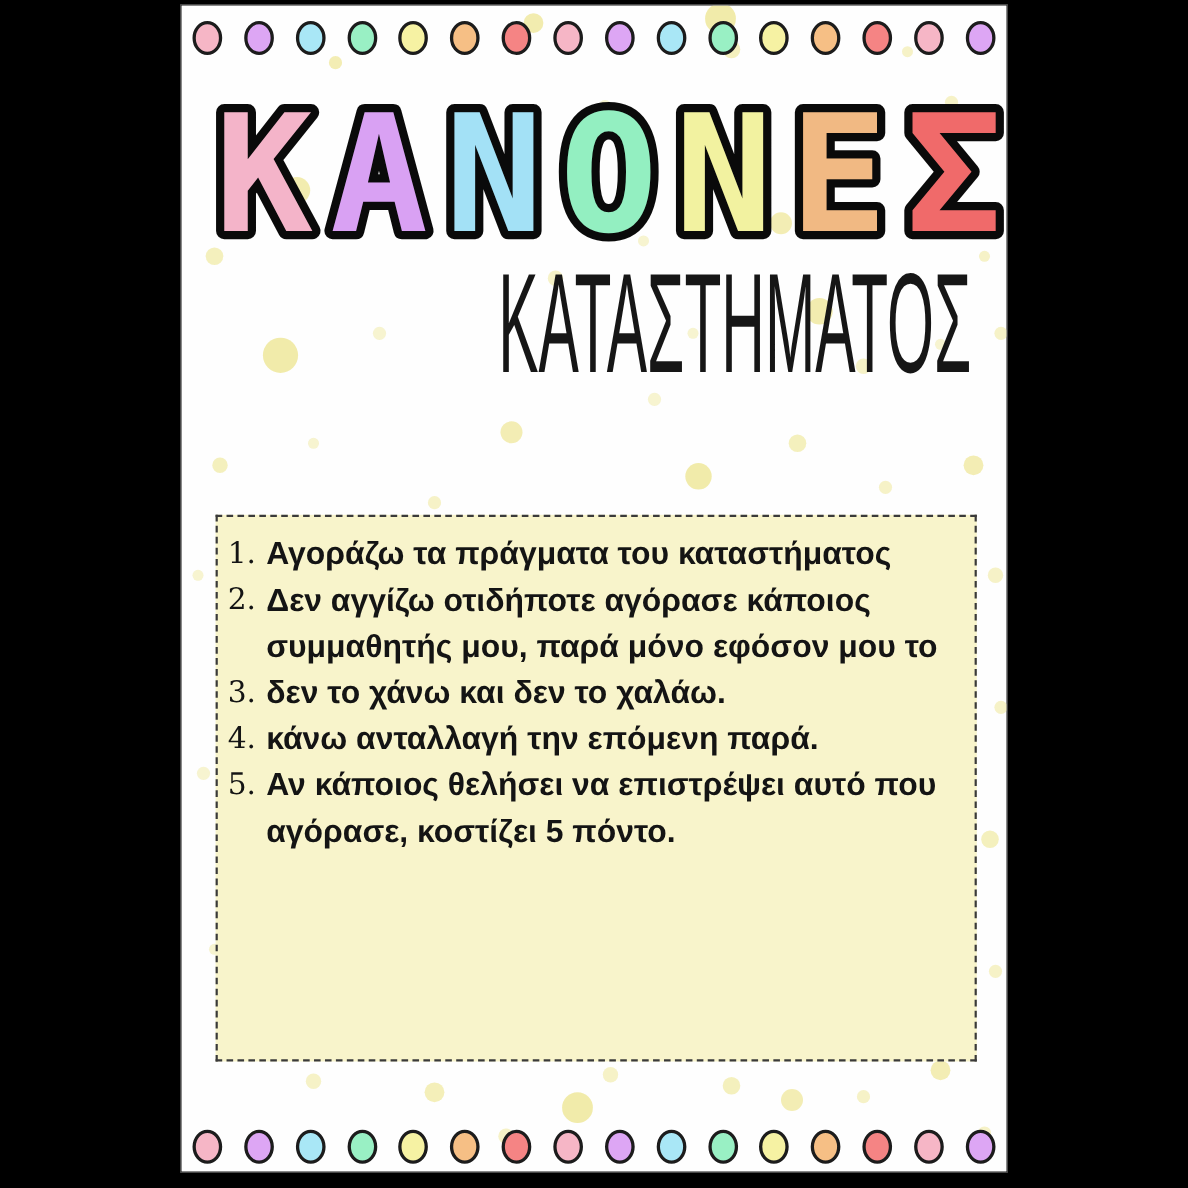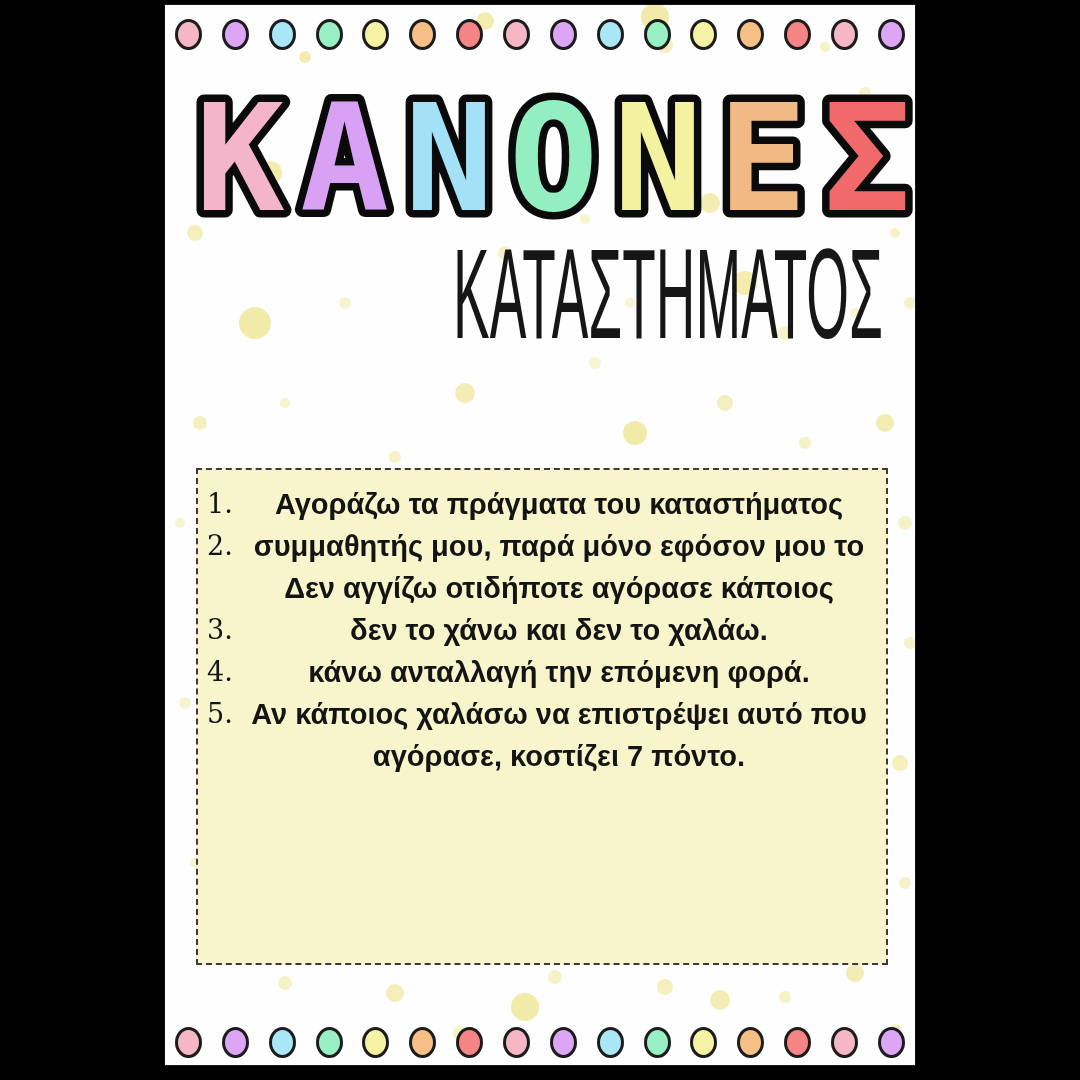--- a/index.html
+++ b/index.html
@@ -29,21 +29,21 @@
   .rules-box{position:absolute;left:31px;top:463px;width:692px;height:497px;
              background:var(--box-bg);border:2px dashed var(--box-border);
              padding:13px 10px 0 8px;}
   .rules-list{list-style:none;}
   .rule-item{position:relative;padding-left:36px;color:var(--text);
              font-family:"Liberation Sans",sans-serif;font-weight:bold;
              font-size:29px;line-height:42px;}
   .rule-number{position:absolute;left:1px;top:0;
                font-family:"DejaVu Serif",serif;font-weight:normal;
                font-size:27px;line-height:42px;color:var(--text);}
-  .rule-line{white-space:nowrap;text-align:center;}
+  .rule-line{white-space:nowrap;}
 </style>
 </head>
 <body>
 
 <div class="stage">
   <div class="page">
 
     <svg class="splatter-svg" viewBox="0 0 752 1062" xmlns="http://www.w3.org/2000/svg">
         <circle cx="140" cy="52" r="6" fill="#f0e9a1" opacity="0.8"></circle>
         <circle cx="210" cy="38" r="5" fill="#f0e9a1" opacity="0.6"></circle>
@@ -132,35 +132,35 @@
     </svg>
 
     <div class="rules-box">
       <ol class="rules-list">
           <li class="rule-item">
             <span class="rule-number">1.</span>
             <div class="rule-line">Αγοράζω τα πράγματα του καταστήματος</div>
           </li>
           <li class="rule-item">
             <span class="rule-number">2.</span>
+            <div class="rule-line">Δεν αγγίζω οτιδήποτε αγόρασε κάποιος</div>
             <div class="rule-line">συμμαθητής μου, παρά μόνο εφόσον μου το</div>
-            <div class="rule-line">Δεν αγγίζω οτιδήποτε αγόρασε κάποιος</div>
           </li>
           <li class="rule-item">
             <span class="rule-number">3.</span>
             <div class="rule-line">δεν το χάνω και δεν το χαλάω.</div>
           </li>
           <li class="rule-item">
             <span class="rule-number">4.</span>
-            <div class="rule-line">κάνω ανταλλαγή την επόμενη φορά.</div>
+            <div class="rule-line">κάνω ανταλλαγή την επόμενη παρά.</div>
           </li>
           <li class="rule-item">
             <span class="rule-number">5.</span>
-            <div class="rule-line">Αν κάποιος χαλάσω να επιστρέψει αυτό που</div>
-            <div class="rule-line">αγόρασε, κοστίζει 7 πόντο.</div>
+            <div class="rule-line">Αν κάποιος θελήσει να επιστρέψει αυτό που</div>
+            <div class="rule-line">αγόρασε, κοστίζει 5 πόντο.</div>
           </li>
         </ol>
     </div>
 
     <div class="dots-row bottom">
         <span class="dot" style="background: rgb(246, 182, 198);"></span>
         <span class="dot" style="background: rgb(221, 166, 244);"></span>
         <span class="dot" style="background: rgb(169, 231, 246);"></span>
         <span class="dot" style="background: rgb(153, 240, 196);"></span>
         <span class="dot" style="background: rgb(246, 242, 163);"></span>

